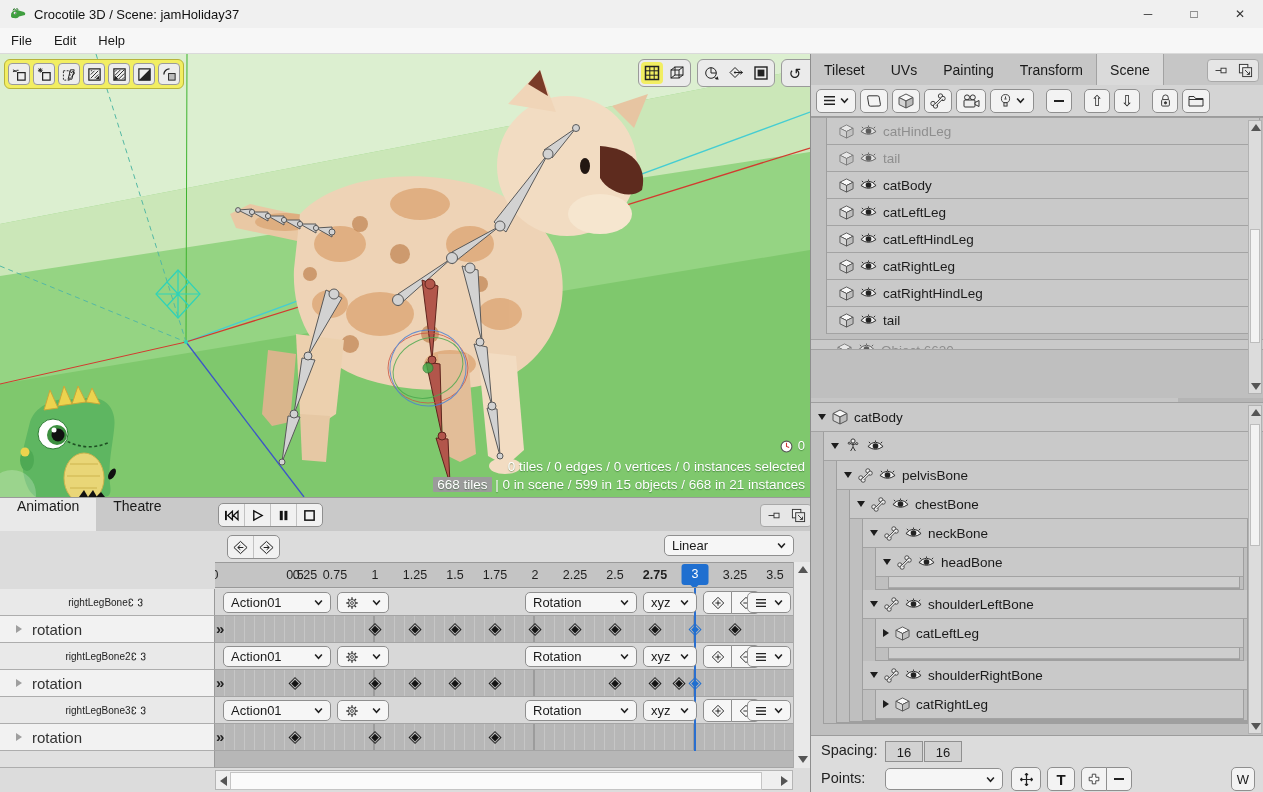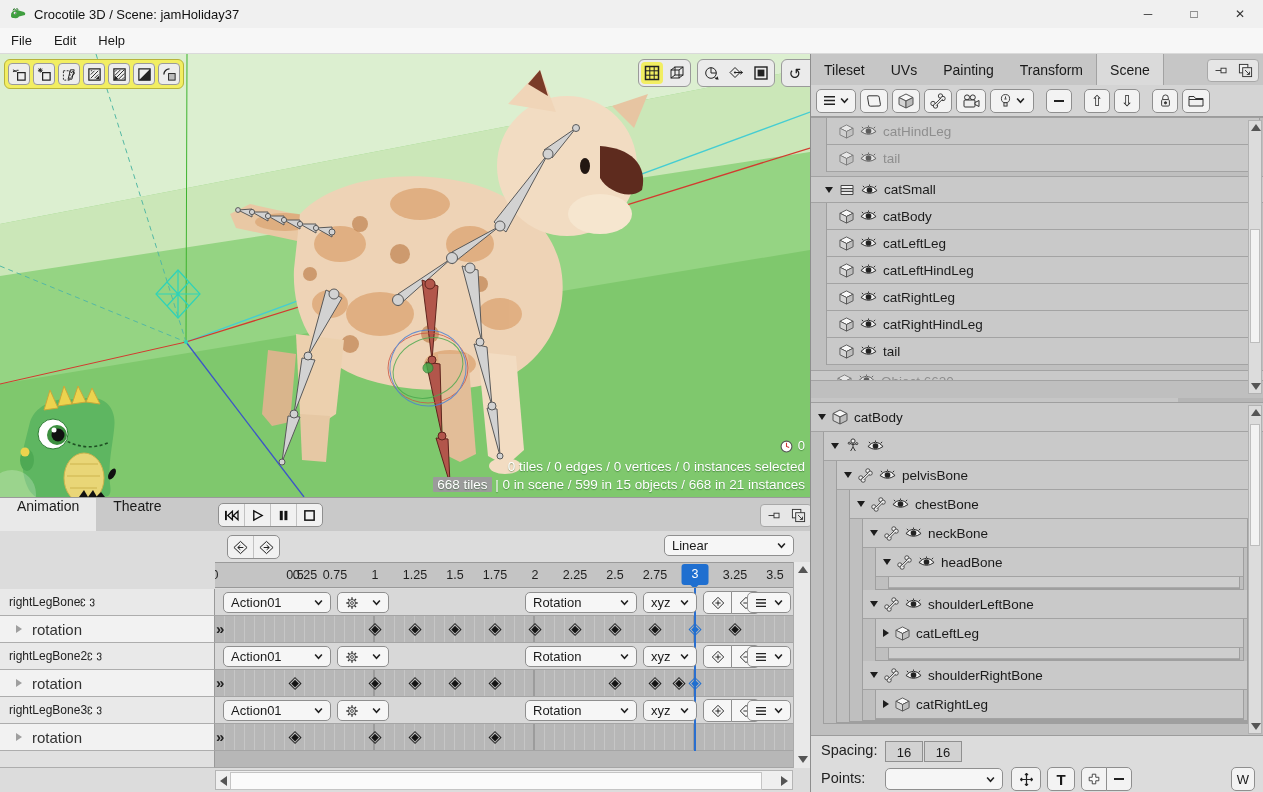--- a/index.html
+++ b/index.html
@@ -50,21 +50,21 @@
   #timeline{position:absolute;left:0;top:64px;width:810px;height:231px}
   #ruler{position:absolute;left:215px;top:0;width:578px;height:26px;background:#c4c4c4;
          border-top:1px solid #9a9a9a;border-bottom:1px solid #9a9a9a;overflow:hidden;box-sizing:border-box}
   .tick{position:absolute;transform:translateX(-50%);top:0;height:24px;line-height:24px;font-size:12.5px;color:#1f1f1f;white-space:nowrap}
   .tick.cur{background:#1f6fd0;color:#fff;border-radius:3px;height:21px;line-height:21px;top:1px;padding:0 10px;z-index:3}
   .tick.cur::after{content:"";position:absolute;top:100%;left:50%;transform:translateX(-50%);
                    border:5px solid transparent;border-top-color:#1f6fd0;margin-top:-1px}
   .band{position:absolute;left:0;width:793px;height:27px;display:flex}
   .lab{width:215px;box-sizing:border-box;border-right:1px solid #999;border-bottom:1px solid #adadad;
        display:flex;align-items:center}
-  .hlab{background:#e9e9e9;justify-content:flex-start;padding:0 12px 0 9px;font-size:12px;color:#222}
+  .hlab{background:#e9e9e9;justify-content:center;padding:0 12px 0 9px;font-size:10px;color:#222}
   .kflab{background:#f2f2f2;gap:10px;padding-left:16px;font-size:15px;color:#333}
   .trk{flex:1;position:relative;box-sizing:border-box;border-bottom:1px solid #a5a5a5}
   .htrk{background:#d8d8d8}
   .ktrk{background:#b7b7b7;
         background-image:repeating-linear-gradient(90deg,transparent 0 158px,#9c9c9c 158px 160px),
                          repeating-linear-gradient(90deg,transparent 0 9px,#c6c6c6 9px 10px)}
   .kf{position:absolute;top:50%;transform:translate(-50%,-53%);font-size:17px;color:#141414;z-index:2}
   .kf.act{color:#1f6fd0}
   .ovf{position:absolute;left:1px;top:0;line-height:26px;font-size:15px;font-weight:bold;color:#222;z-index:2}
   #pline{position:absolute;left:694px;top:26px;width:2px;height:163px;background:#2a6fd0;z-index:1}
@@ -660,21 +660,21 @@
       <span class="tick" style="left: 42px; margin-left: 48px;">0.25</span>
       <span class="tick" style="left: 80px;">0.5</span>
       <span class="tick" style="left: 120px;">0.75</span>
       <span class="tick" style="left: 160px;">1</span>
       <span class="tick" style="left: 200px;">1.25</span>
       <span class="tick" style="left: 240px;">1.5</span>
       <span class="tick" style="left: 280px;">1.75</span>
       <span class="tick" style="left: 320px;">2</span>
       <span class="tick" style="left: 360px;">2.25</span>
       <span class="tick" style="left: 400px;">2.5</span>
-      <span class="tick" style="left: 440px;">2.75</span>
+      <span class="tick" style="left: 440px; font-weight: bold;">2.75</span>
       <span class="tick cur" style="left: 480px;">3</span>
       <span class="tick" style="left: 520px;">3.25</span>
       <span class="tick" style="left: 560px;">3.5</span>
     </div>
     <div id="pline"></div>
 
     <div class="band" style="top:27px">
       <div class="lab hlab">
         <span>rightLegBone</span>
         <svg class="ico" width="15" height="11">
@@ -1011,30 +1011,20 @@
       </div>
       <div class="trow dim">
         <svg class="ico" width="15" height="15">
             <use href="#i-cube"></use>
           </svg>
         <svg class="ico" width="17" height="12">
             <use href="#i-eye"></use>
           </svg>
         <span class="lbl">tail</span>
       </div>
-    </div>
-    <div class="trow" style="padding-left:14px;border-top:1px solid #a3a3a3;margin-top:4px">
-      <span class="exp-o"></span>
-      <svg class="ico" width="16" height="16">
-          <use href="#i-stack"></use>
-        </svg>
-      <svg class="ico" width="17" height="12">
-          <use href="#i-eye"></use>
-        </svg>
-      <span class="lbl">catSmall</span>
     </div>
     <div class="subwrap">
       <div class="trow">
         <svg class="ico" width="15" height="15">
             <use href="#i-cube"></use>
           </svg>
         <svg class="ico" width="17" height="12">
             <use href="#i-eye"></use>
           </svg>
         <span class="lbl">catBody</span>

